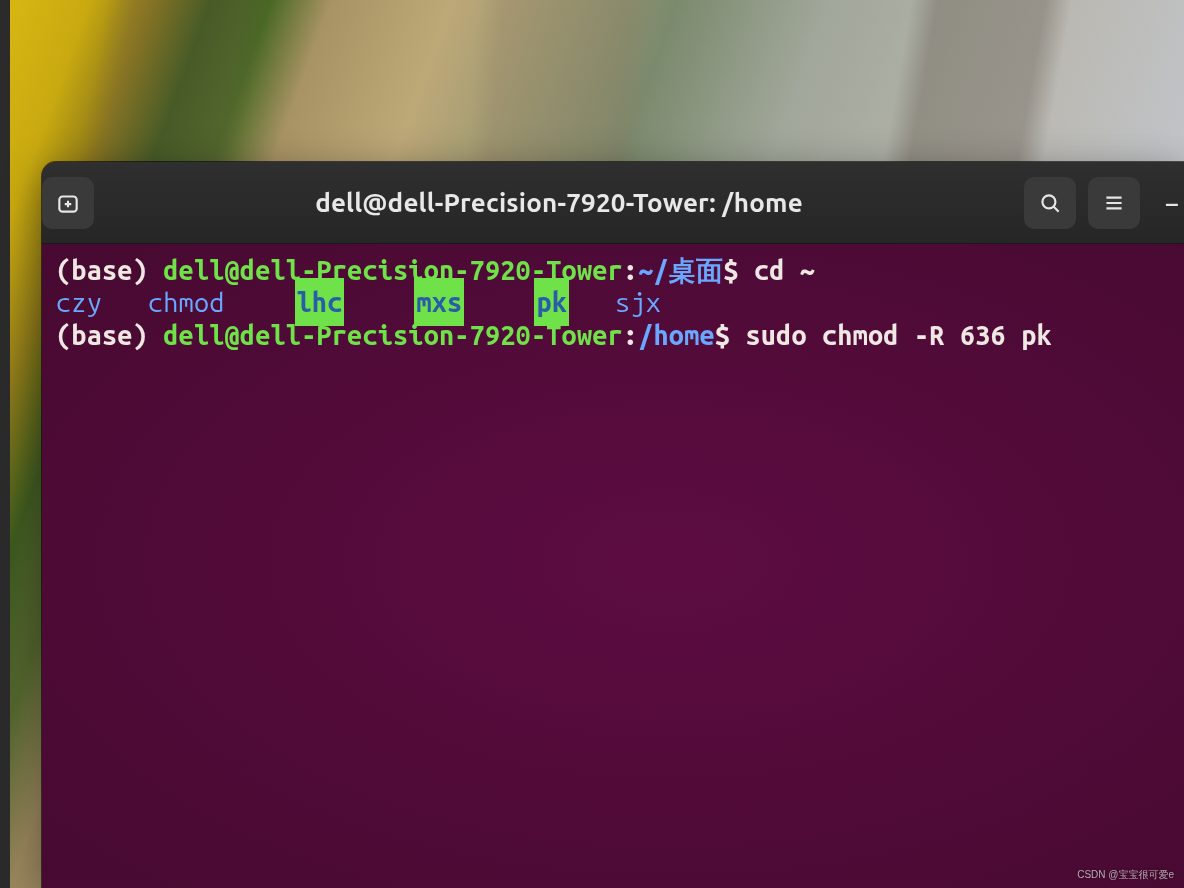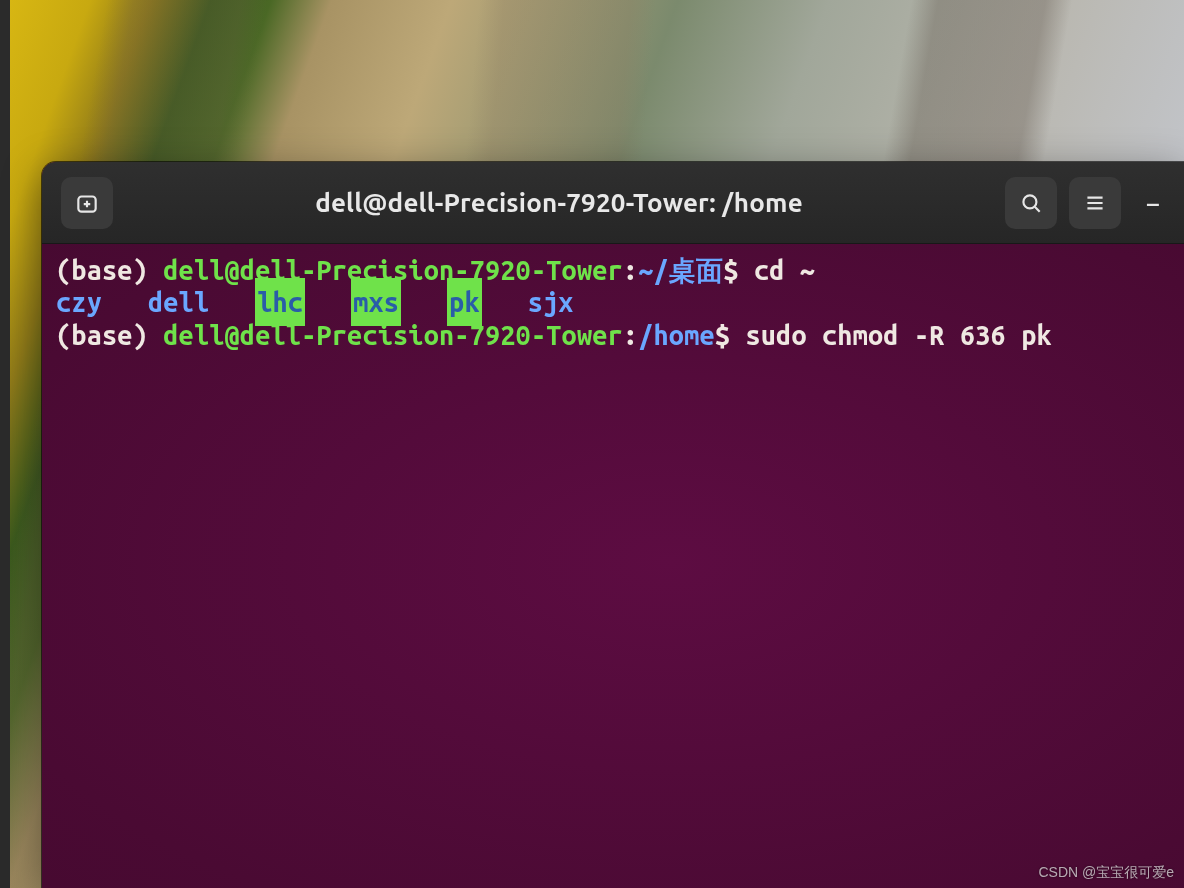--- a/index.html
+++ b/index.html
@@ -36,21 +36,21 @@
     background: radial-gradient(ellipse 140% 120% at 55% 55%, #5d0c42 0%, #4a0a33 45%, #3a0728 90%);
     border-top-left-radius: 14px;
     box-shadow: 0 0 0 1px rgba(0,0,0,.6), 0 10px 40px rgba(0,0,0,.4);
     overflow: hidden;
   }
 
   .titlebar {
     height: 82px;
     background: linear-gradient(#2f2f2f, #262626);
     display: flex; align-items: center;
-    padding: 0 19px;
+    padding: 0 0;
     gap: 12px;
     border-top-left-radius: 14px;
     border-bottom: 1px solid #181818;
   }
   .titlebar .spacer { flex: 1; }
 
   .title-text {
     color: #e8e8e8;
     font-family: "Ubuntu", "DejaVu Sans", sans-serif;
     font-weight: 600;
@@ -78,28 +78,28 @@
     font-weight: 700;
     color: #efe8e2;
     letter-spacing: .2px;
   }
   .line { white-space: pre; }
 
   .env   { color: #efe8e2; }
   .user  { color: #6fe24a; }
   .path  { color: #6aa7ff; }
   .cmd   { color: #efe8e2; }
-  .dirBlue { color: #6aa7ff; font-weight: 700; }
-  .dirHi { color: #2a5da8; background: #6fe24a; padding: 9px 2px; font-weight: 700; }
+  .dirBlue { color: #6aa7ff; font-weight: 400; }
+  .dirHi { color: #2a5da8; background: #6fe24a; padding: 9px 2px; font-weight: 700; margin-left: 24px; }
 
   .watermark {
     position: absolute; right: 10px; bottom: 6px;
     color: rgba(255,255,255,.65);
     font-family: "Helvetica Neue", Arial, sans-serif;
-    font-size: 14px;
+    font-size: 10px;
     text-shadow: 0 0 2px rgba(0,0,0,.6);
   }
 </style>
 </head>
 <body>
 
 <div class="bg-rail"></div>
 <div class="panel-left"></div>
 
 <div class="terminal-window">
@@ -125,19 +125,19 @@
         <path d="M5 7h14M5 12h14M5 17h14"></path>
       </svg>
     </div>
     <div class="min-btn" title="Minimize">–</div>
   </div>
 
   <div class="term-body">
     <div id="lines-host">
         <div class="line"><span class="env">(base) </span><span class="user">dell@dell-Precision-7920-Tower</span><span class="env">:</span><span class="path">~/桌面</span><span class="env">$ </span><span class="cmd">cd ~</span></div>
       </div>
-    <div class="line" id="ls-host"><span class="dirBlue">czy</span><span>   </span><span class="dirBlue">dell</span><span>   </span><span class="dirHi">lhc</span><span>   </span><span class="dirHi">mxs</span><span>   </span><span class="dirHi">pk</span><span>   </span><span class="dirBlue">sjx</span></div>
+    <div class="line" id="ls-host"><span class="dirBlue">czy</span><span>   </span><span class="dirBlue">chmod</span><span>   </span><span class="dirHi">lhc</span><span>   </span><span class="dirHi">mxs</span><span>   </span><span class="dirHi">pk</span><span>   </span><span class="dirBlue">sjx</span></div>
     <div class="line" id="current-host"><span class="env">(base) </span><span class="user">dell@dell-Precision-7920-Tower</span><span class="env">:</span><span class="path">/home</span><span class="env">$ </span><span class="cmd">sudo chmod -R 636 pk</span></div>
   </div>
 
 </div>
 
 <div class="watermark">CSDN @宝宝很可爱e</div>
 
 </body></html>

